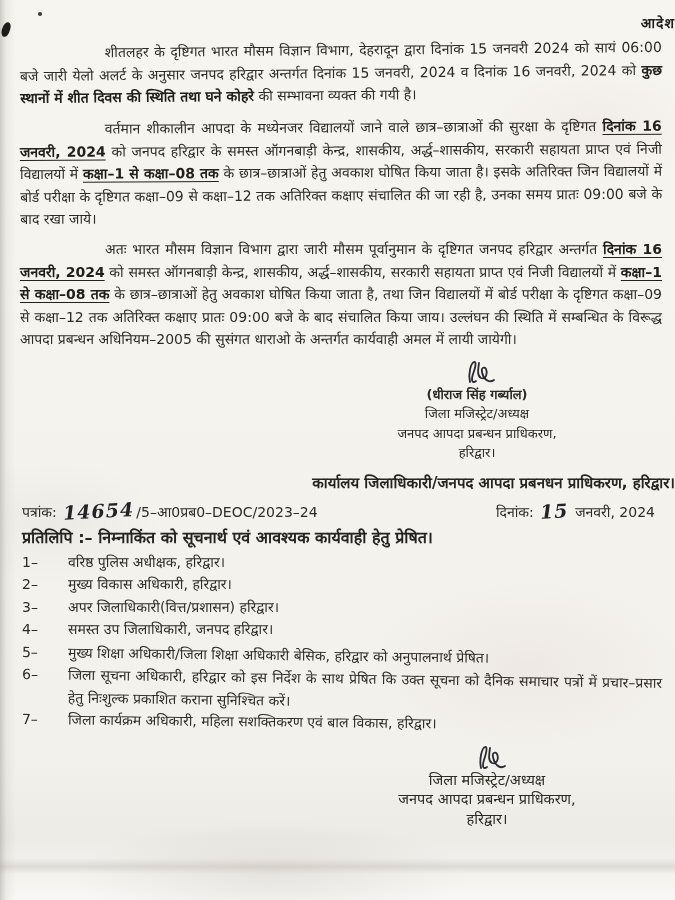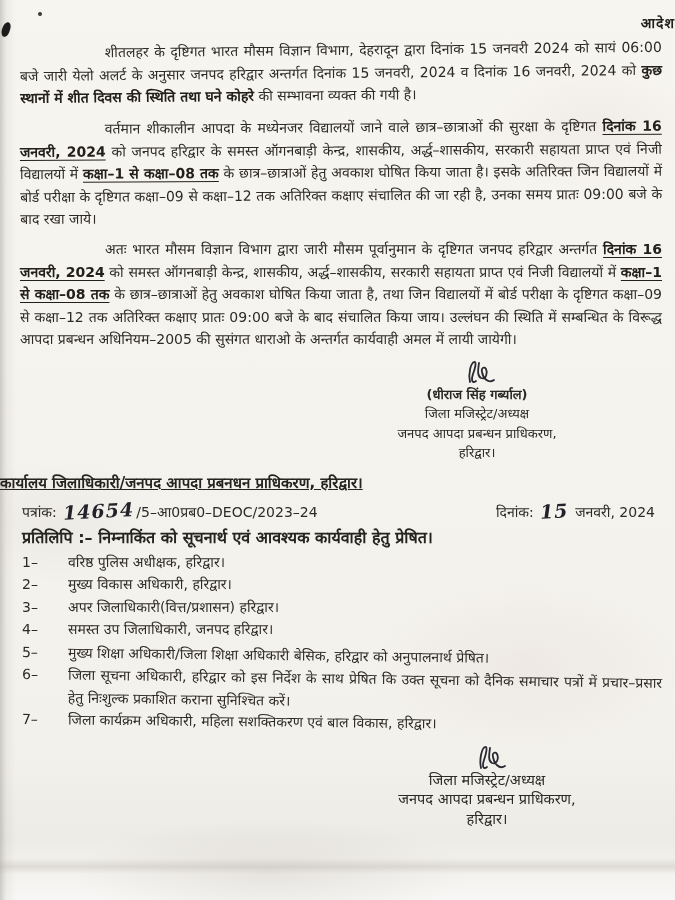--- a/index.html
+++ b/index.html
@@ -33,21 +33,21 @@
   .b{font-weight:700;color:#232019;}
   .bu{font-weight:700;color:#232019;text-decoration:underline;text-underline-offset:3px;}
   .tilt-up{transform:rotate(-0.55deg);transform-origin:0 50%;}
   .tilt-up2{transform:rotate(-0.3deg);transform-origin:0 50%;}
   .short{margin-top:2px;text-align:left;}
 
   .sig{width:320px;margin:8px 38px 0 auto;text-align:center;font-size:13px;line-height:19.5px;color:#2b2924;}
   .sig .scribble{display:block;margin:0 auto -2px;}
   .sig .name{font-weight:700;}
 
-  .office{text-align:left;font-weight:700;font-size:15px;margin:9px 0 0 0;color:#262420;text-decoration:underline;}
+  .office{text-align:right;font-weight:700;font-size:15px;margin:9px 0 0 0;color:#262420;}
 
   .refrow{display:flex;justify-content:space-between;align-items:baseline;margin:7px 20px 0 22px;font-size:14px;}
   .hand{font-family:"DejaVu Serif","Liberation Serif",serif;font-style:italic;font-weight:700;
     font-size:19px;letter-spacing:1px;display:inline-block;transform:rotate(-3deg);
     position:relative;top:1px;margin:0 2px;color:#23222a;}
 
   .copyhead{margin:5px 20px 0 22px;font-weight:700;font-size:16px;color:#262420;}
 
   .list{margin:3px 13px 0 22px;font-size:14px;line-height:22.5px;}
   .item{display:flex;text-align:justify;}

